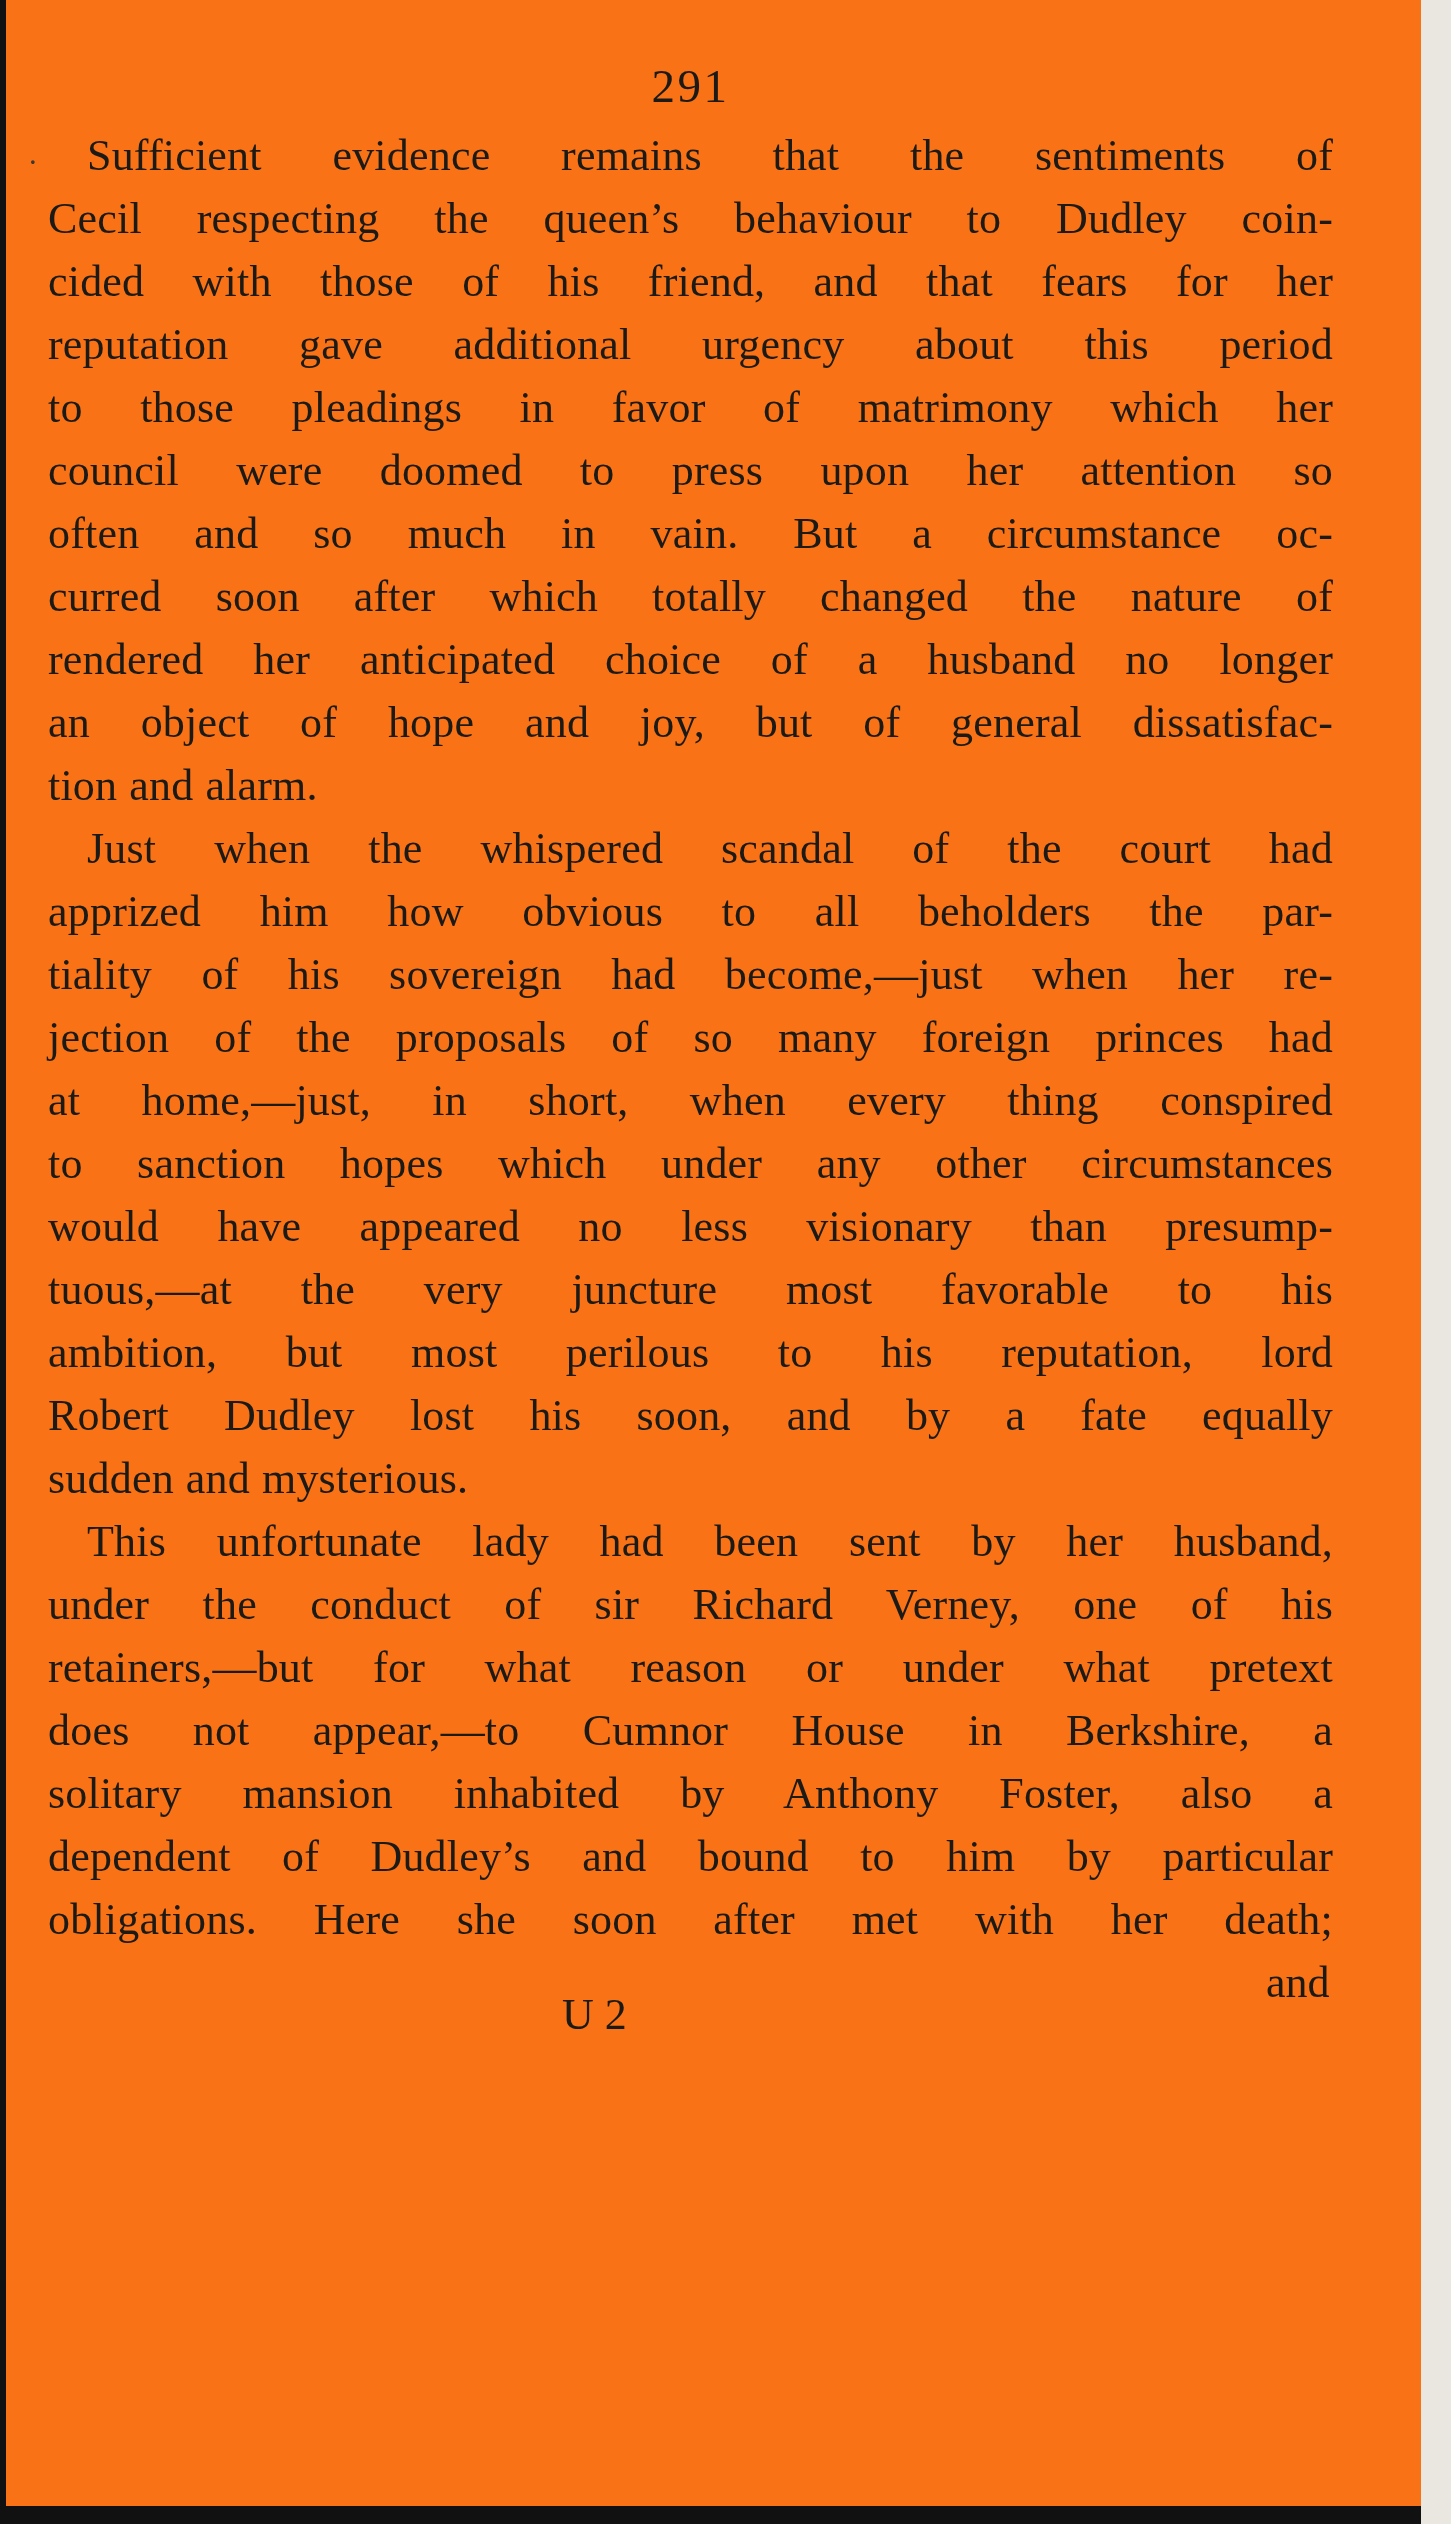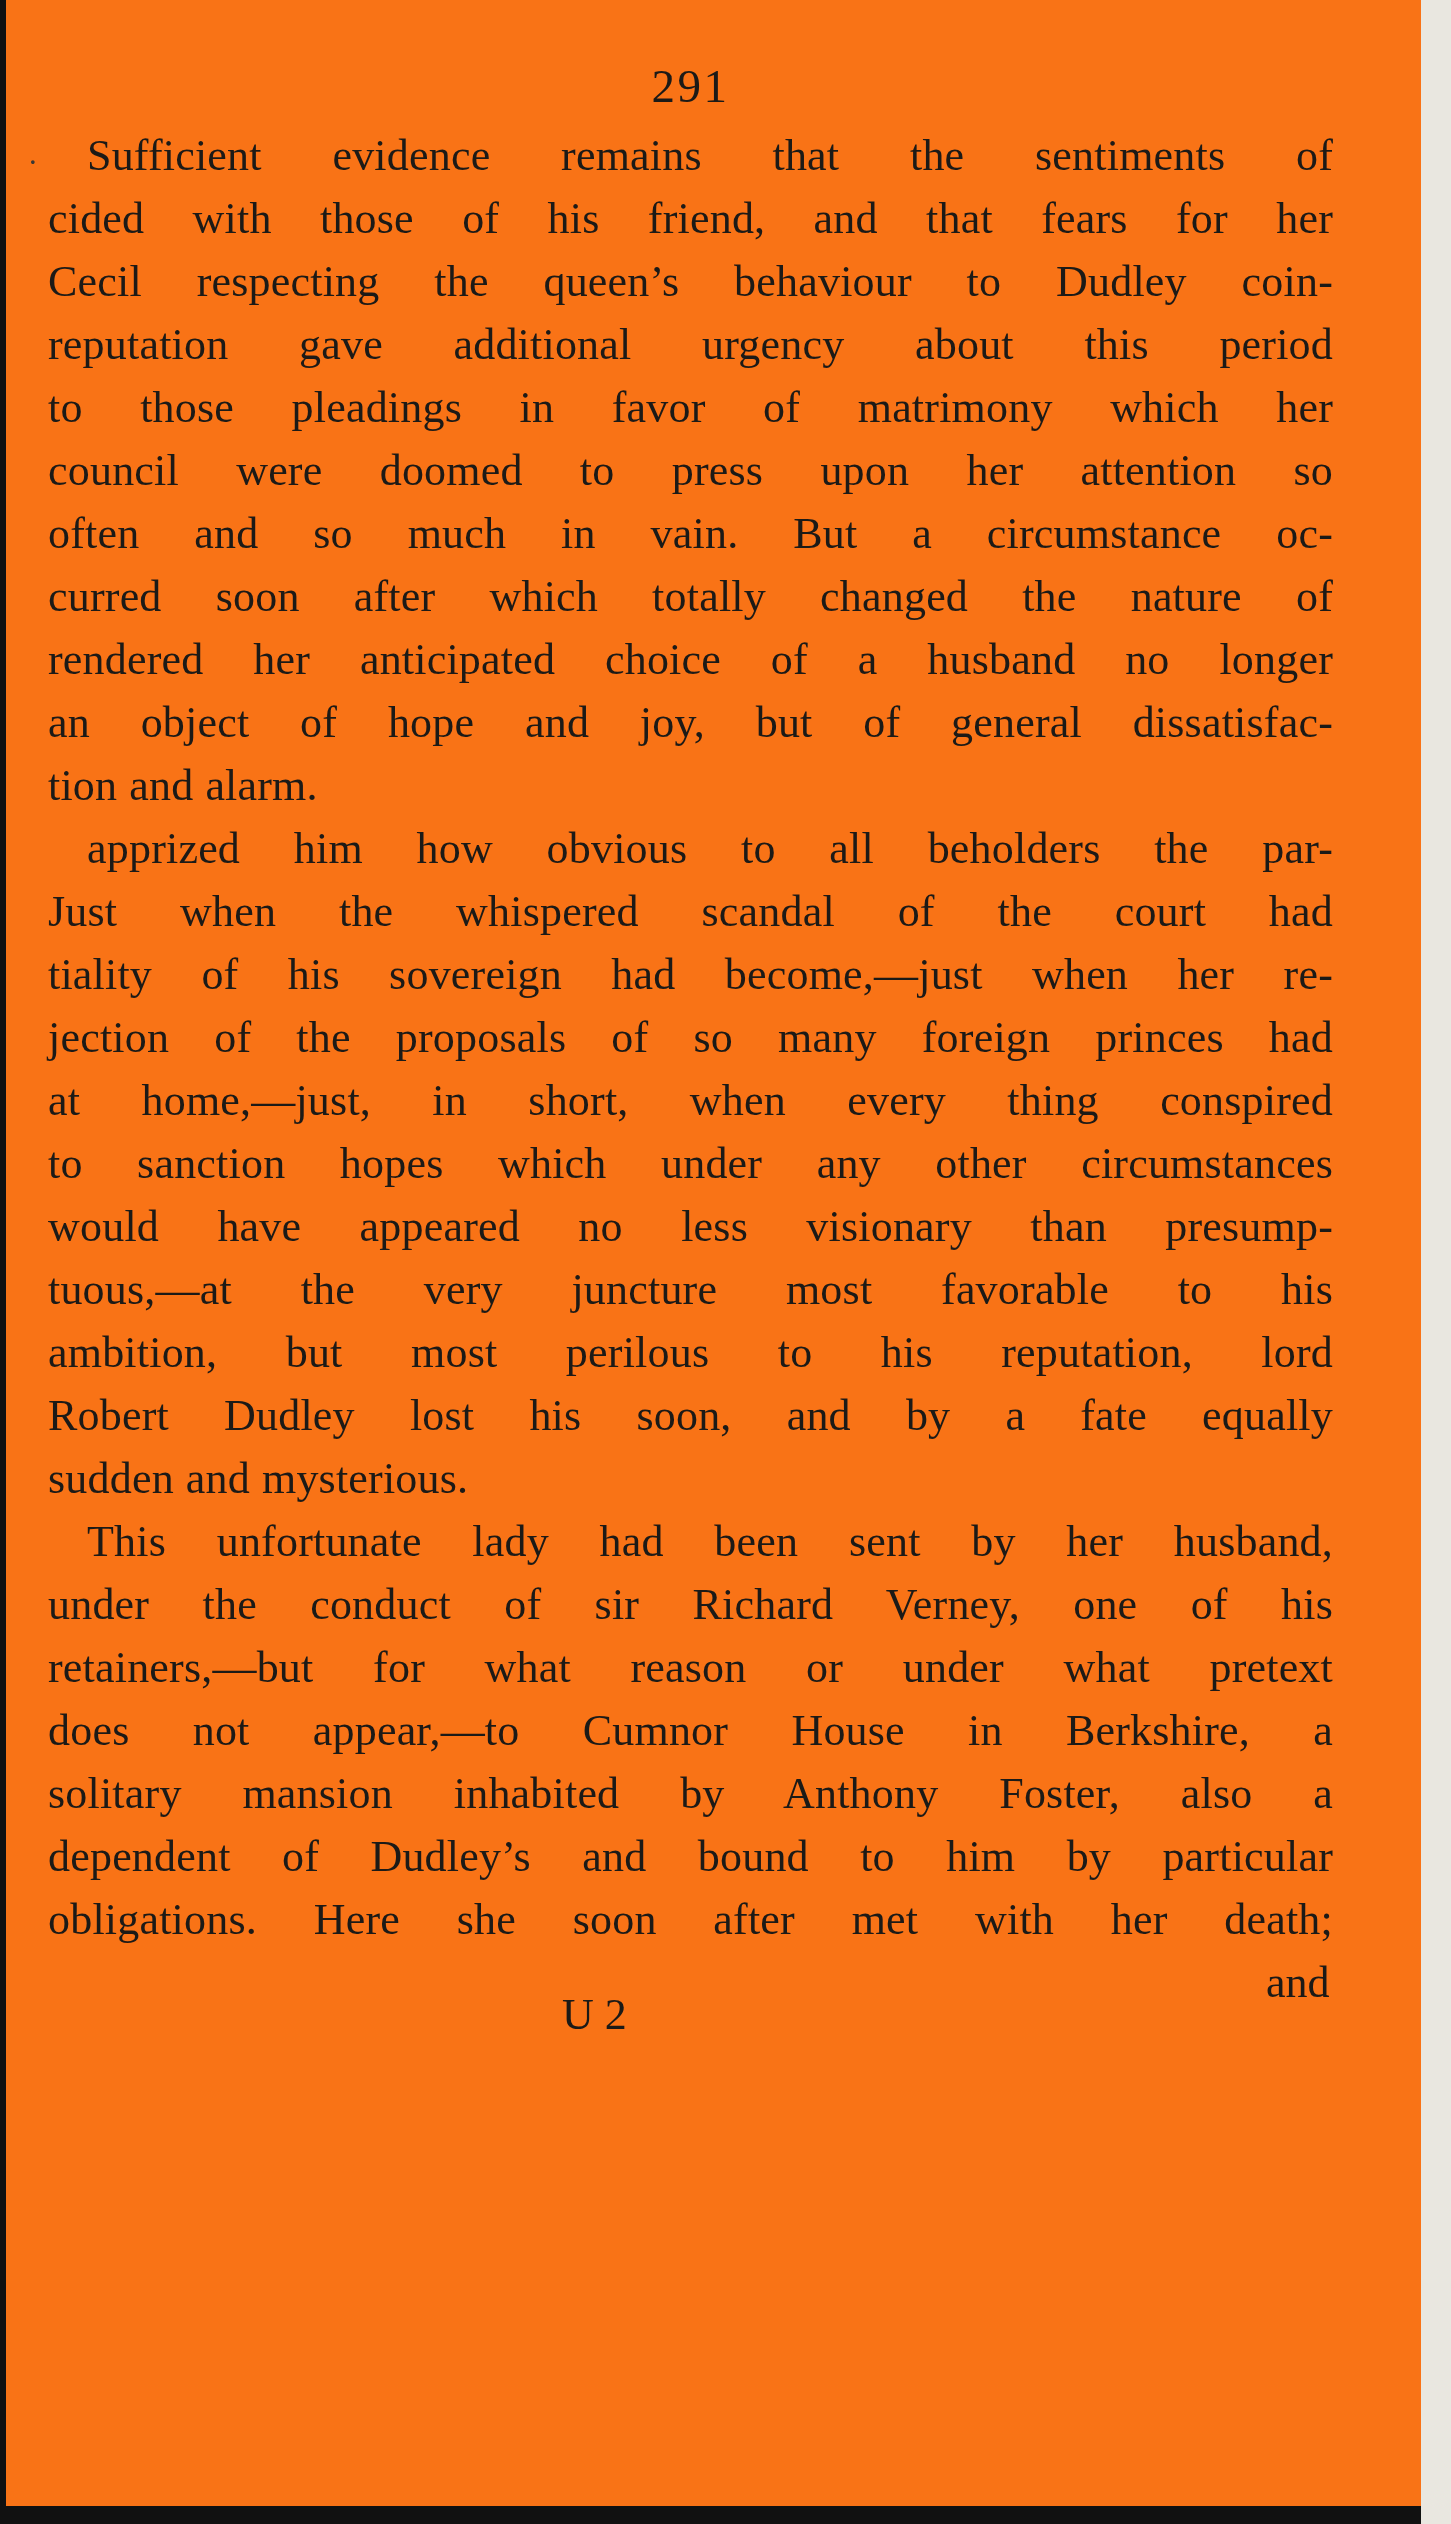--- a/index.html
+++ b/index.html
@@ -88,34 +88,34 @@
   <div class="edge-bottom"></div>
 
   <div class="page">
     <div class="page-number">291</div>
 
     <span class="margin-mark">·</span>
 
     <div>
         <div class="para">
           <div class="line">Sufficient evidence remains that the sentiments of</div>
+          <div class="line">Cecil respecting the queen’s behaviour to Dudley coin-</div>
           <div class="line">cided with those of his friend, and that fears for her</div>
-          <div class="line">Cecil respecting the queen’s behaviour to Dudley coin-</div>
           <div class="line">reputation gave additional urgency about this period</div>
           <div class="line">to those pleadings in favor of matrimony which her</div>
           <div class="line">council were doomed to press upon her attention so</div>
           <div class="line">often and so much in vain.  But a circumstance oc-</div>
           <div class="line">curred soon after which totally changed the nature of</div>
           <div class="line">rendered her anticipated choice of a husband no longer</div>
           <div class="line">an object of hope and joy, but of general dissatisfac-</div>
           <div class="line last">tion and alarm.</div>
         </div>
         <div class="para">
+          <div class="line">Just when the whispered scandal of the court had</div>
           <div class="line">apprized him how obvious to all beholders the par-</div>
-          <div class="line">Just when the whispered scandal of the court had</div>
           <div class="line">tiality of his sovereign had become,—just when her re-</div>
           <div class="line">jection of the proposals of so many foreign princes had</div>
           <div class="line">at home,—just, in short, when every thing conspired</div>
           <div class="line">to sanction hopes which under any other circumstances</div>
           <div class="line">would have appeared no less visionary than presump-</div>
           <div class="line">tuous,—at the very juncture most favorable to his</div>
           <div class="line">ambition, but most perilous to his reputation, lord</div>
           <div class="line">Robert Dudley lost his soon, and by a fate equally</div>
           <div class="line last">sudden and mysterious.</div>
         </div>

